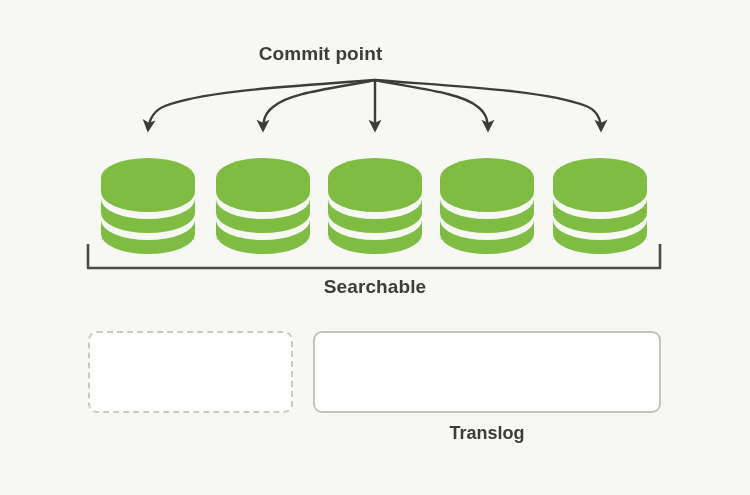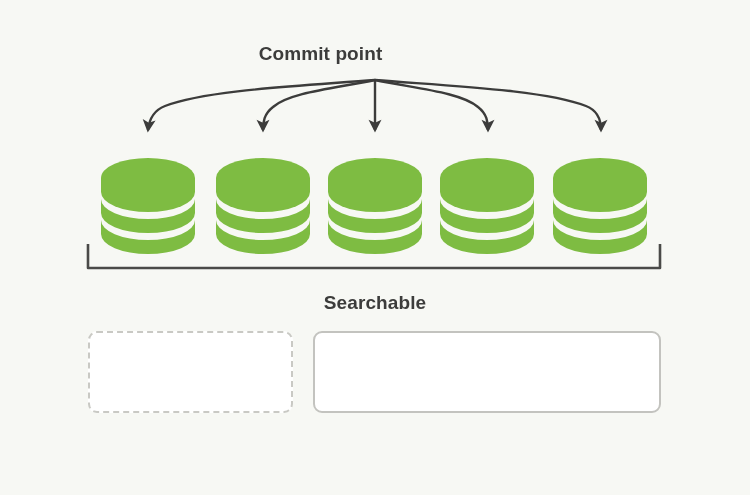--- a/index.html
+++ b/index.html
@@ -28,21 +28,21 @@
   }
   #commit-point-label {
     left: 0;
     top: 43px;
     width: 641px;
     font-size: 19px;
     letter-spacing: 0.1px;
   }
   #searchable-label {
     left: 0;
-    top: 292px;
+    top: 276px;
     width: 750px;
     font-size: 19px;
     letter-spacing: 0.1px;
   }
   #buffer-label {
     left: 88px;
     top: 423px;
     width: 205px;
     font-size: 18px;
   }
@@ -135,14 +135,15 @@
     <path d="M88,244 L88,268 L660,268 L660,244" fill="none" stroke="#4a4a48" stroke-width="2.6" stroke-linecap="butt" stroke-linejoin="round"></path>
   </svg>
 
   <div class="label" id="searchable-label">Searchable</div>
 
   <div class="box" id="buffer-box"></div>
 
   <div class="box" id="translog-box"></div>
 
 
+  <div class="label" id="translog-label">Translog</div>
 
 </div>
 
 </body></html>

